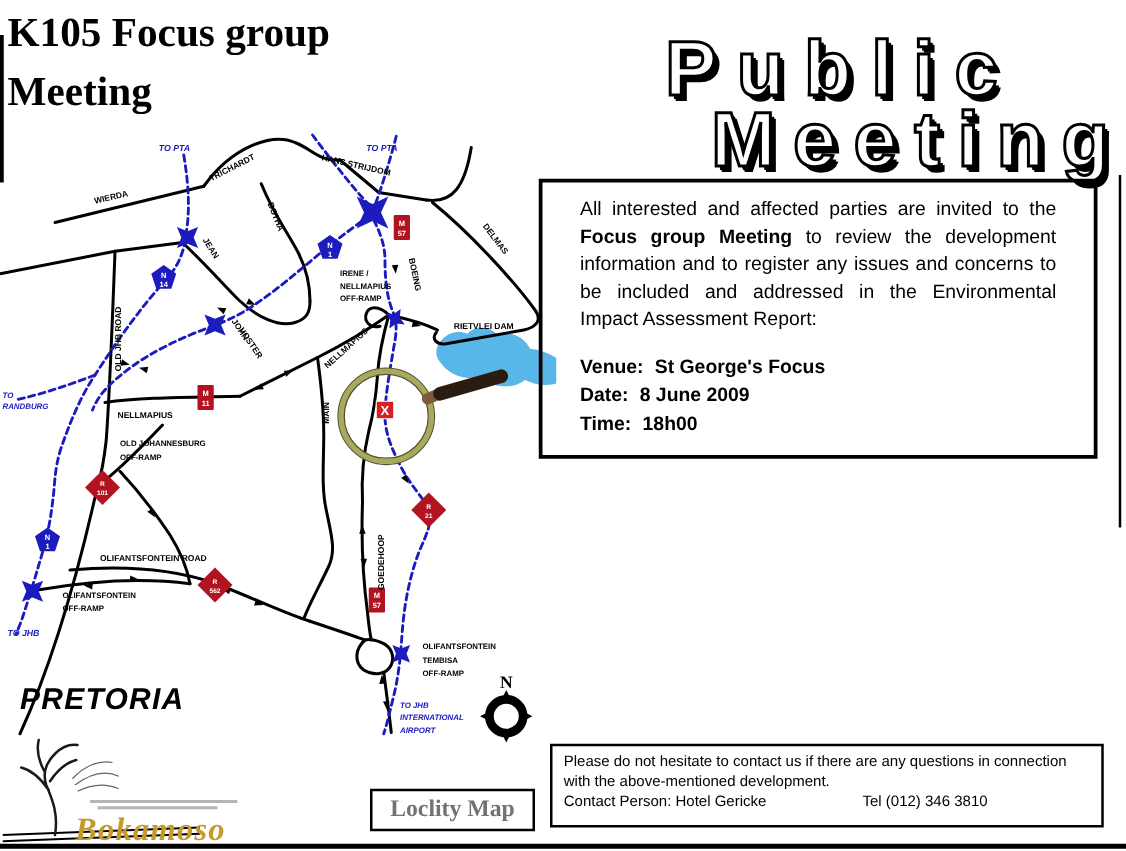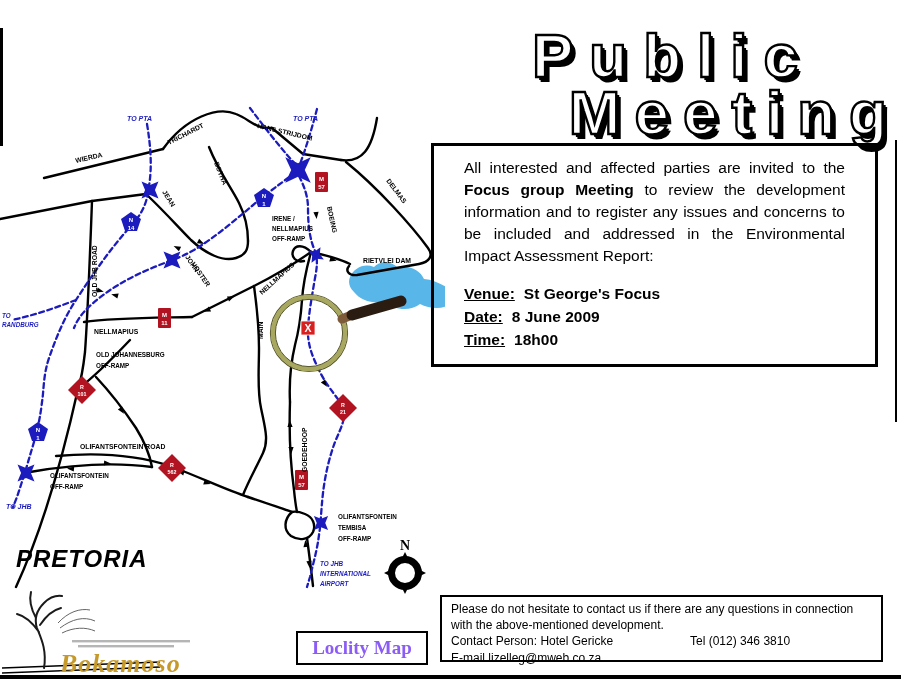--- a/index.html
+++ b/index.html
@@ -20,33 +20,33 @@
               text-shadow:3px 3px 0 #000,4.5px 4.5px 0 #000;}
   .banner .l2{font-size:62px;line-height:58px;letter-spacing:14px;
               text-shadow:3px 3px 0 #000,4.5px 4.5px 0 #000;text-align:right;}
   
   .info-box{position:absolute;left:431px;top:143px;width:447px;height:224px;
             border:3px solid #000;box-sizing:border-box;padding:11px 30px;color:#000;}
   .info-box p{margin:0;font-size:15.5px;line-height:22px;text-align:justify;}
   .b{font-weight:700;}
   .vrows{margin-top:16px;font-size:15.5px;line-height:21px;}
   .vrow{margin-top:2px;}
-  .vlbl{font-weight:700;text-decoration:underline;}
+  .vlbl{font-weight:700;}
   .vval{font-weight:700;margin-left:9px;}
   
   .contact-box{position:absolute;left:440px;top:595px;width:443px;height:67px;
                border:2.5px solid #000;box-sizing:border-box;padding:5px 9px;color:#000;
                font-size:12px;line-height:15.5px;}
   .contact-box .rows{display:flex;margin-top:1px;}
   .contact-box .colL{flex:1;}
   .contact-box .colR{width:182px;}
   
   .caption-box{position:absolute;left:296px;top:631px;width:132px;height:34px;
                border:2.5px solid #000;box-sizing:border-box;display:flex;align-items:center;justify-content:center;
-               font-family:"Liberation Serif",serif;font-weight:700;font-size:19px;color:#8b5cf6;}
+               font-family:"Liberation Serif",serif;font-weight:700;font-size:19px;color:#737373;}
   
   .map{position:absolute;left:0;top:95px;}
   .logo{position:absolute;left:2px;top:580px;}
   
   .ml{font:700 6.8px "Liberation Sans",sans-serif;fill:#000;}
   .ms{font:700 6.3px "Liberation Sans",sans-serif;fill:#000;}
   .mb{font:italic 700 7px "Liberation Sans",sans-serif;fill:#1c1cbe;}
   .mbs{font:italic 700 6.3px "Liberation Sans",sans-serif;fill:#1c1cbe;}
   .wt{fill:#fff;font:700 6px "Liberation Sans",sans-serif;text-anchor:middle;}
   .wt5{fill:#fff;font:700 5.3px "Liberation Sans",sans-serif;text-anchor:middle;}
@@ -57,20 +57,21 @@
 </style>
 </head>
 <body>
 
 <div class="page">
 
   <div class="edge-left"></div>
   <div class="edge-right"></div>
   <div class="edge-bottom"></div>
 
+  <div class="title">K105 Focus group Meeting</div>
 
   <div class="banner">
     <div class="l1">Public</div>
     <div class="l2">Meeting</div>
   </div>
 
   <svg class="map" width="445" height="540" viewBox="0 95 445 540" xmlns="http://www.w3.org/2000/svg">
 
     <path fill="#59b6e9" d="M 350,277 C 354,268 364,263 374,267 C 380,260 392,261 398,268 C 408,264 420,270 424,279 C 436,280 448,287 456,295 C 462,300 460,304 452,303 C 444,310 430,309 420,304 C 410,312 394,310 384,302 C 372,304 360,300 354,292 C 349,287 348,282 350,277 Z"></path>
 
@@ -253,21 +254,20 @@
     </div>
   </div>
 
   <div class="contact-box">
     <div>Please do not hesitate to contact us if there are any questions in connection with the above-mentioned development.</div>
     <div class="rows">
       <div class="colL">Contact Person: Hotel Gericke</div>
       <div class="colR">Tel (012) 346 3810</div>
     </div>
     <div class="rows">
-      <div class="colR">E-mail lizelleg@mweb.co.za</div>
     </div>
   </div>
 
   <div class="caption-box">
     <span>Loclity Map</span>
   </div>
 
   <svg class="logo" width="230" height="98" viewBox="0 0 230 98" xmlns="http://www.w3.org/2000/svg">
     <g>
       <path d="M 0,88 L 158,82 M 0,93 L 158,87" stroke="#000" stroke-width="1.6" fill="none"></path>

